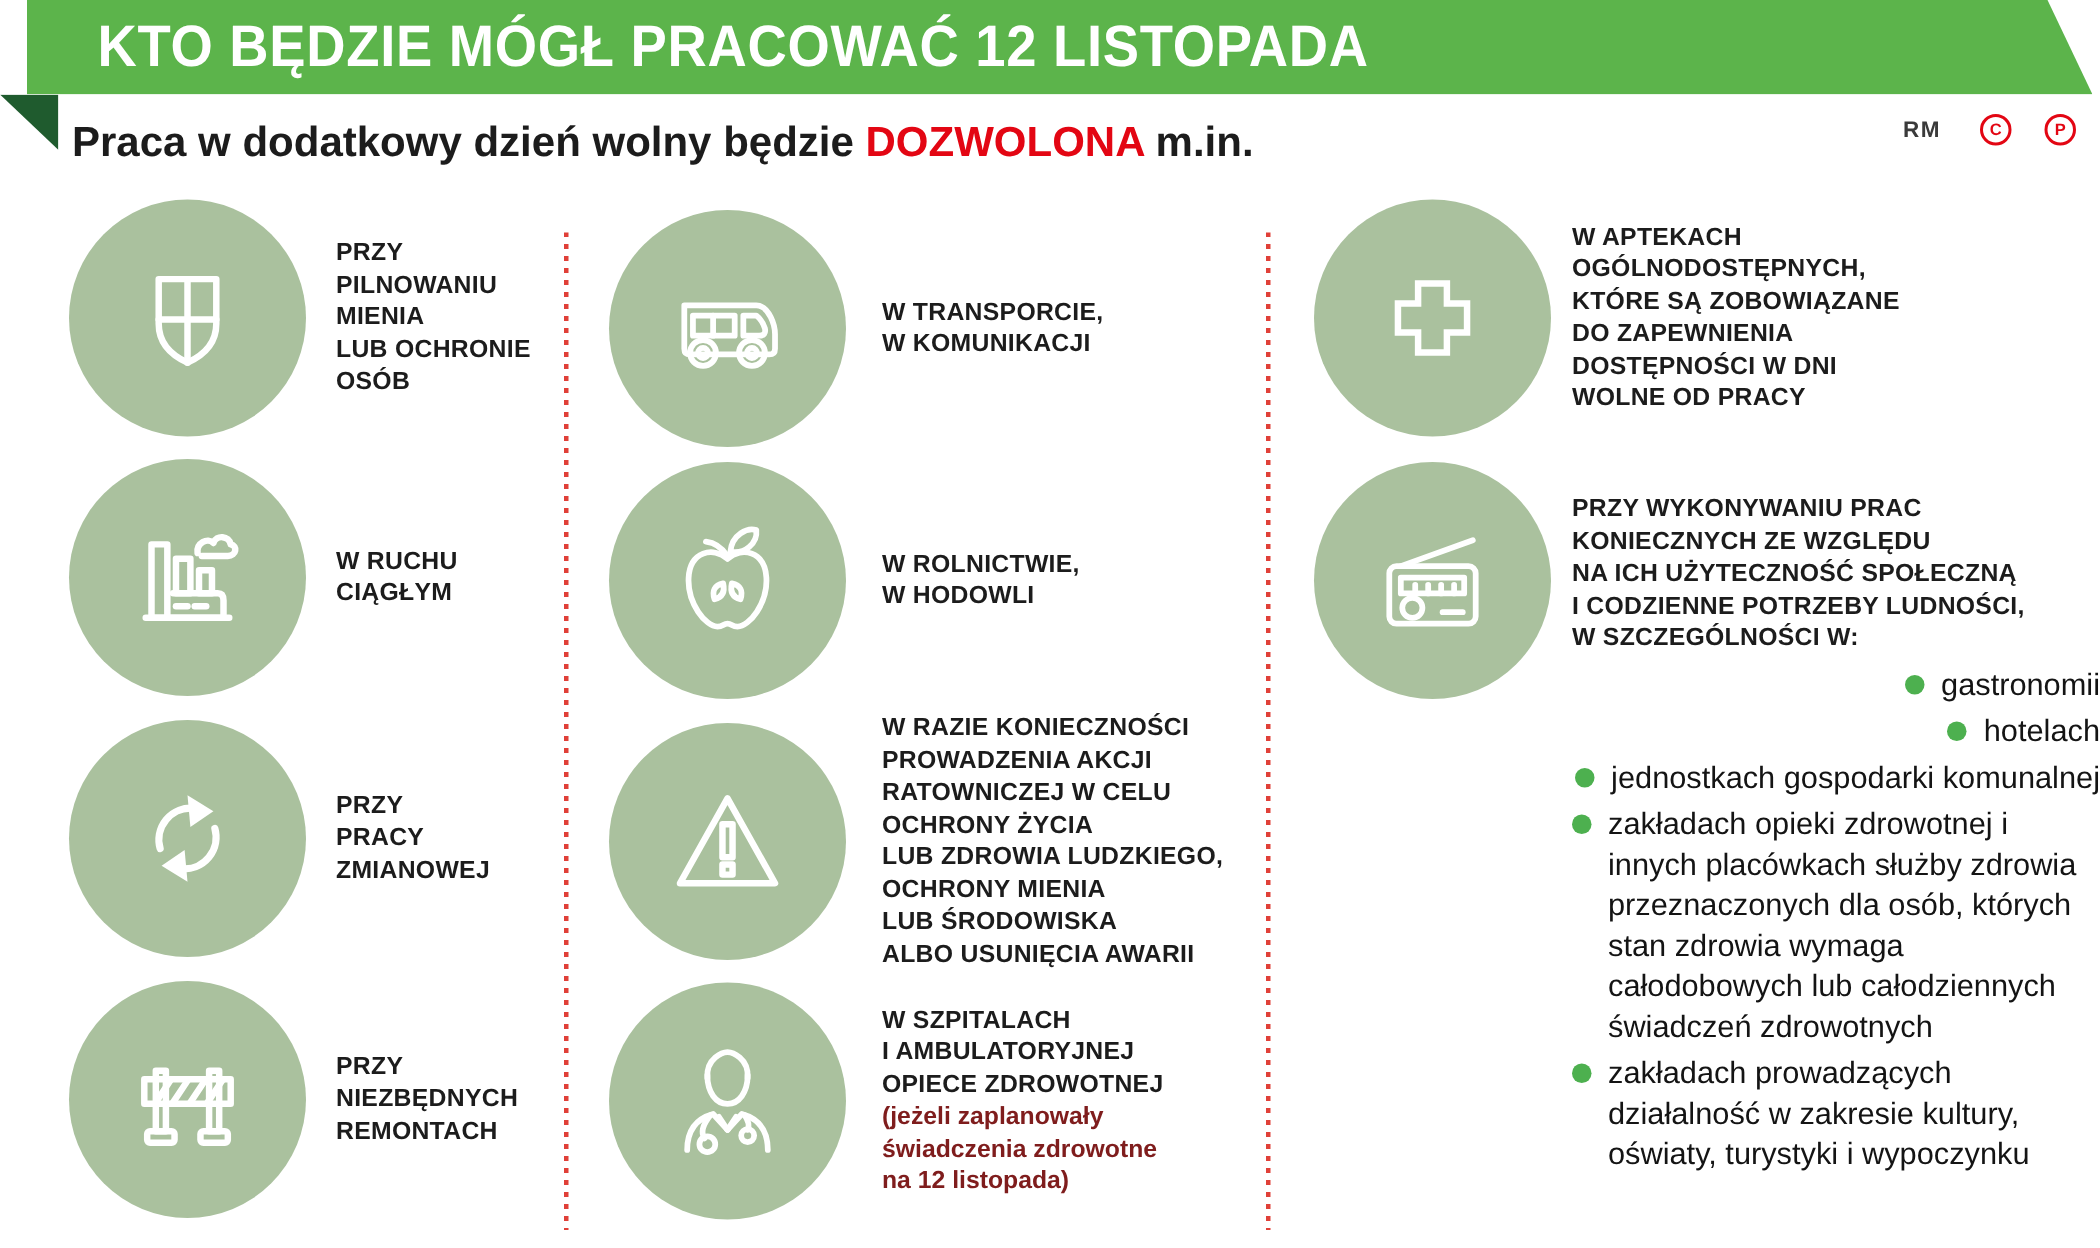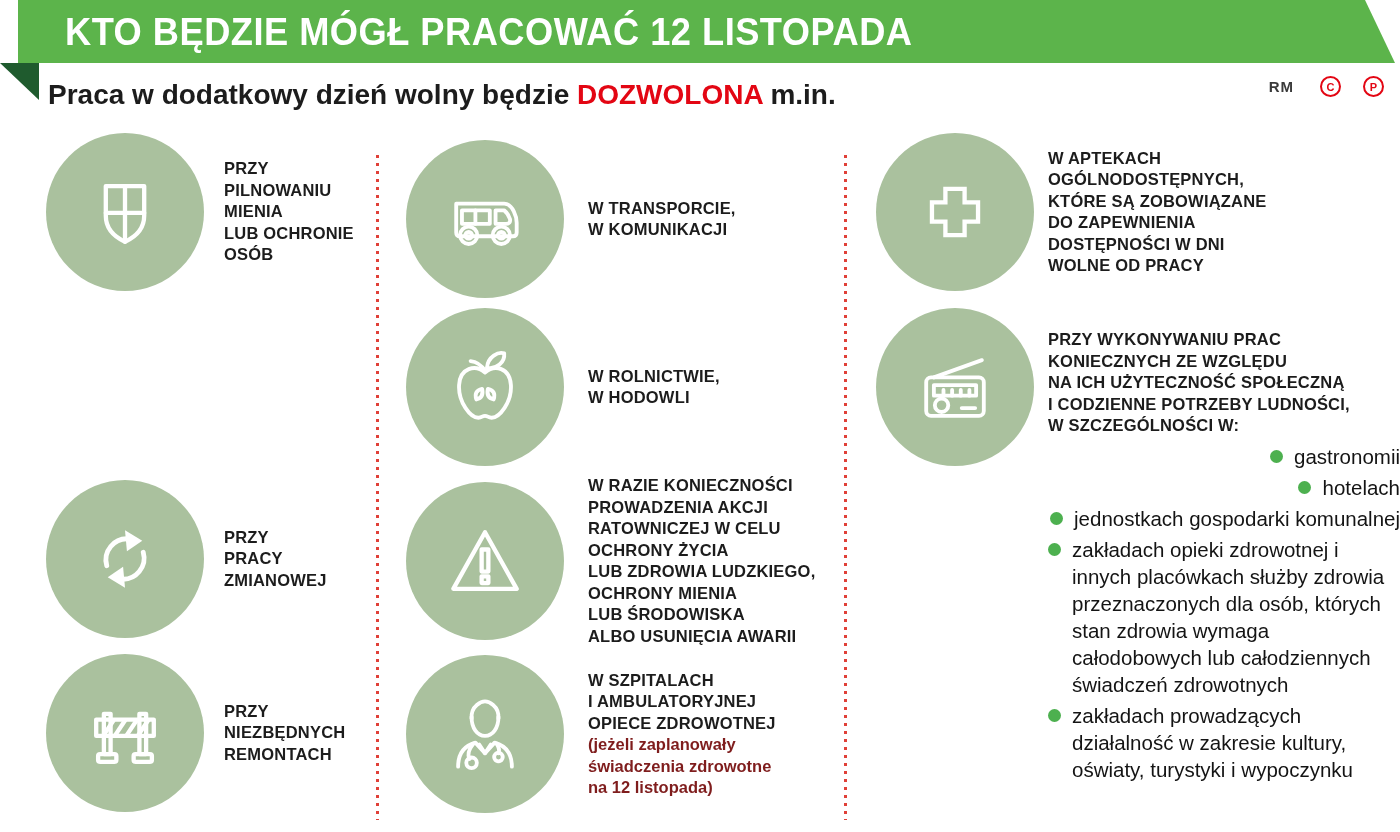--- a/index.html
+++ b/index.html
@@ -90,20 +90,38 @@
         </g>
       </svg>
     </div>
     <div class="label gap20">PRZY
 PILNOWANIU
 MIENIA
 LUB OCHRONIE
 OSÓB</div>
   </div>
 
+  <div class="item" style="left:46px;top:306px;width:330px;">
+    <div class="circle">
+      <svg viewBox="0 0 100 100">
+        <g fill="none" stroke="#fff" stroke-width="4.5" stroke-linejoin="round" stroke-linecap="round">
+          <rect x="25" y="27" width="11" height="51"></rect>
+          <rect x="42" y="37" width="10" height="24"></rect>
+          <rect x="58" y="45" width="9" height="16"></rect>
+          <path d="M40 61 H71 Q75 61 75 66 V78 H36"></path>
+          <line x1="21" y1="78" x2="79" y2="78"></line>
+          <line x1="42" y1="70" x2="50" y2="70"></line>
+          <line x1="55" y1="70" x2="63" y2="70"></line>
+          <path d="M57 33 C56 26 64 22 68 26 C70 20 79 21 80 27 C85 28 84 35 78 35 L60 35"></path>
+        </g>
+      </svg>
+    </div>
+    <div class="label gap20">W RUCHU
+CIĄGŁYM</div>
+  </div>
 
   <div class="item" style="left:46px;top:480px;width:330px;">
     <div class="circle">
       <svg viewBox="0 0 100 100">
         <g fill="none" stroke="#fff" stroke-width="5" stroke-linejoin="round" stroke-linecap="round">
           <path d="M31 57 A22 22 0 0 1 54 29"></path>
           <path d="M69 43 A22 22 0 0 1 46 71"></path>
         </g>
         <polygon points="50,20 68,31 52,42" fill="#fff"></polygon>
         <polygon points="50,80 32,69 48,58" fill="#fff"></polygon>

